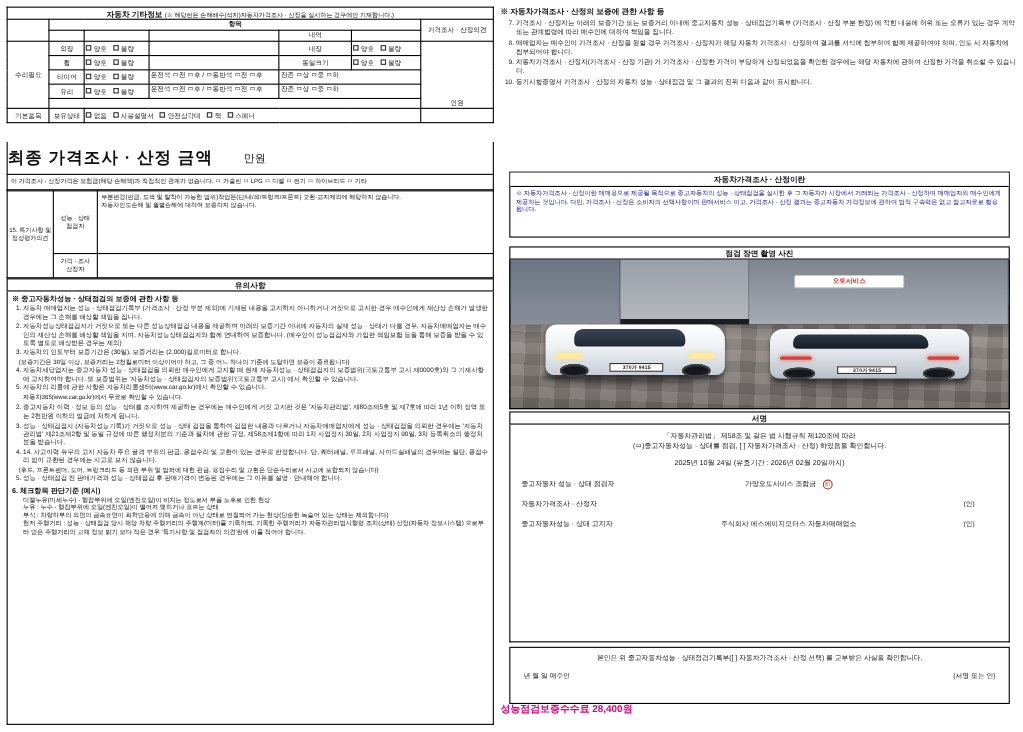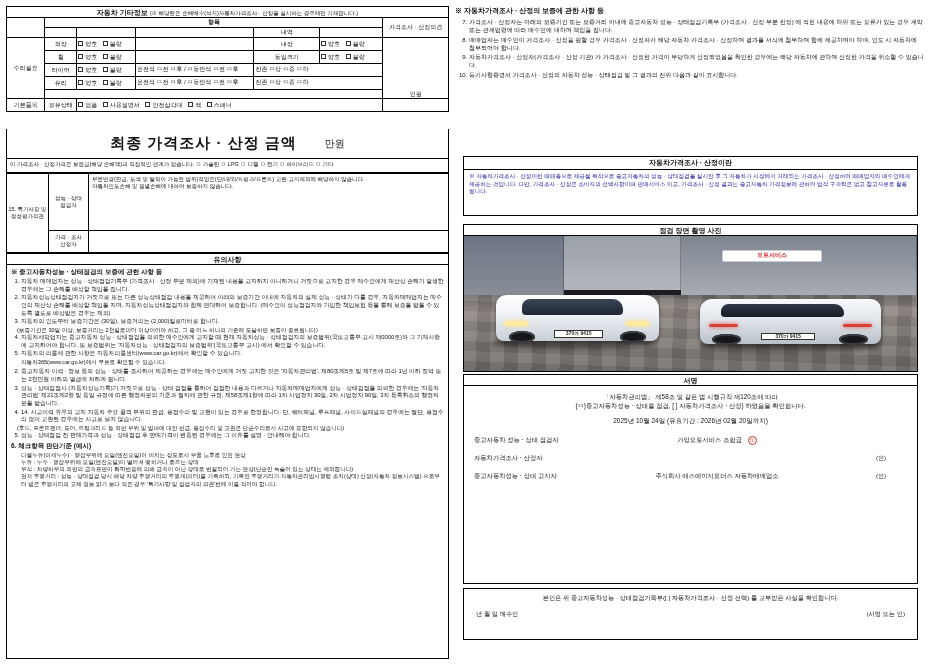--- a/index.html
+++ b/index.html
@@ -36,21 +36,21 @@
   #etc-title {
     position:absolute; left:0; top:0; width:443px; height:11px;
     border:1px solid #000; border-bottom:none;
     text-align:center; font-size:7px; font-weight:bold; padding-top:1px;
   }
   #etc-table { position:absolute; left:0; top:11px; width:443px; }
 
   #final-amt {
     position:absolute; left:0; top:123px; width:443px; height:30px;
     border:1px solid #000; border-top:none;
-    display:flex; align-items:center; justify-content:center; gap:14px;
+    display:flex; align-items:center; gap:14px;
   }
   #final-amt .big { font-size:15px; font-weight:bold; letter-spacing:1px; }
   #final-amt .won { font-size:10px; font-weight:normal; }
 
   #note-line {
     position:absolute; left:0; top:153px; width:443px; height:14px;
     border:1px solid #000; border-top:none; font-size:5.5px; padding:2px 3px;
   }
 
   #warranty-box { position:absolute; left:0; top:167px; width:443px; height:80px; }
@@ -456,13 +456,14 @@
 
     <div id="confirm-box">
       <div class="c1">본인은 위 중고자동차성능 · 상태점검기록부([ ] 자동차가격조사 · 산정 선택) 를 교부받은 사실을 확인합니다.</div>
       <div class="c2">
         <span>년        월        일        매수인</span>
         <span>(서명 또는 인)</span>
       </div>
     </div>
   </div>
 
+  <div id="fee">성능점검보증수수료 28,400원</div>
 </div>
 
 </body></html>

